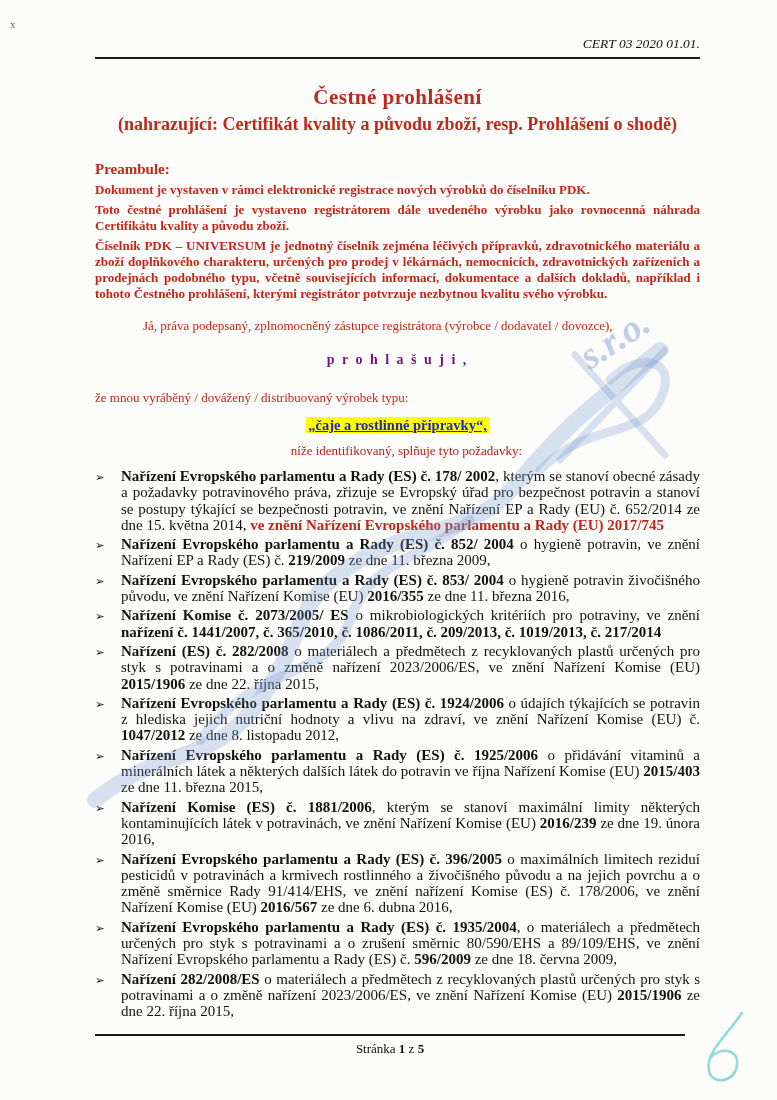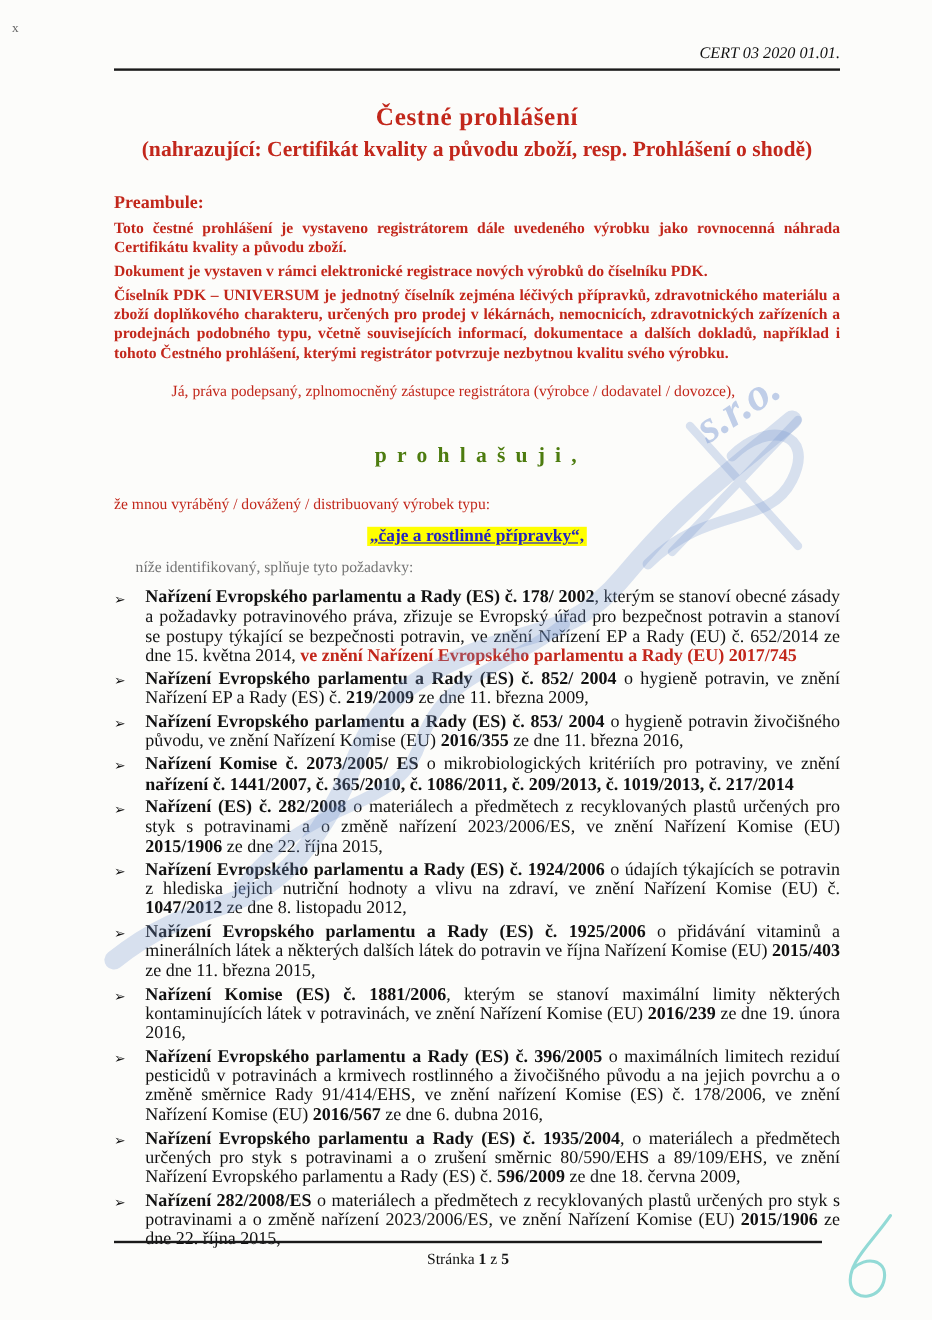--- a/index.html
+++ b/index.html
@@ -18,29 +18,29 @@
   .corner-x{position:absolute;left:10px;top:18px;font-size:11px;color:#666;z-index:2;}
   .doc-code{padding-top:36px;text-align:right;font-style:italic;font-size:13.5px;color:#111;}
   .header-rule{height:0;border-bottom:2px solid #1a1a1a;margin-top:5px;}
   .title{margin:26px 0 0;text-align:center;color:var(--red);font-size:21px;font-weight:bold;letter-spacing:.5px;}
   .subtitle{margin-top:4px;text-align:center;color:var(--red);font-weight:bold;font-size:18px;}
   .preamble-heading{margin-top:26px;color:var(--red);font-weight:bold;font-size:15px;}
   .red{color:var(--red);}
   .b{font-weight:bold;}
   p.pre{margin:4px 0 0;font-size:13px;line-height:16px;text-align:justify;}
   .intro{margin-top:16px;padding-left:48px;font-size:13px;}
-  .verb{margin-top:35px;text-align:center;font-weight:bold;font-size:18px;letter-spacing:2px;color:#4d7c0f;}
+  .verb{margin-top:18px;text-align:center;font-weight:bold;font-size:14px;letter-spacing:2px;color:#701a75;}
   .product-line{margin-top:22px;font-size:13px;}
   .product-type{margin-top:10px;text-align:center;}
   .product-type .hl{
     background:var(--highlight);color:var(--link_blue);
     font-weight:bold;font-size:14.5px;text-decoration:underline;
     padding:0 2px;
   }
-  .follows{margin-top:9px;padding-left:18px;font-size:13px;color:#737373;}
+  .follows{margin-top:9px;padding-left:18px;font-size:13px;color:#b91c1c;text-align:center;}
   .req-list{margin-top:9px;}
   .req-item{display:flex;margin-bottom:3px;}
   .marker{flex:0 0 26px;font-size:11.5px;padding-top:2px;color:#111;}
   .req-text{flex:1;font-size:15px;line-height:16.3px;text-align:justify;color:#111;}
   .seg-b{font-weight:bold;}
   .seg-r{color:var(--red);}
   .footer{position:absolute;left:95px;right:92px;top:1034px;z-index:2;}
   .footer-rule{border-bottom:2px solid #1a1a1a;}
   .footer-text{margin-top:5px;text-align:center;font-size:13px;color:#111;}
   .watermark{position:absolute;inset:0;z-index:3;pointer-events:none;}
@@ -67,22 +67,22 @@
 
   <div class="content">
 
     <div class="doc-code">CERT 03 2020 01.01.</div>
     <div class="header-rule"></div>
 
     <h1 class="title">Čestné prohlášení</h1>
     <div class="subtitle">(nahrazující: Certifikát kvality a původu zboží, resp. Prohlášení o shodě)</div>
 
     <div class="preamble-heading">Preambule:</div>
+    <p class="pre red b">Dokument je vystaven v rámci elektronické registrace nových výrobků do číselníku PDK.</p>
     <p class="pre red b">Toto čestné prohlášení je vystaveno registrátorem dále uvedeného výrobku jako rovnocenná náhrada Certifikátu kvality a původu zboží.</p>
-    <p class="pre red b">Dokument je vystaven v rámci elektronické registrace nových výrobků do číselníku PDK.</p>
     <p class="pre red b">Číselník PDK – UNIVERSUM je jednotný číselník zejména léčivých přípravků, zdravotnického materiálu a zboží doplňkového charakteru, určených pro prodej v lékárnách, nemocnicích, zdravotnických zařízeních a prodejnách podobného typu, včetně souvisejících informací, dokumentace a dalších dokladů, například i tohoto Čestného prohlášení, kterými registrátor potvrzuje nezbytnou kvalitu svého výrobku.</p>
 
     <div class="intro red">Já, práva podepsaný, zplnomocněný zástupce registrátora (výrobce / dodavatel / dovozce),</div>
     <div class="verb">p r o h l a š u j i ,</div>
     <div class="product-line red">že mnou vyráběný / dovážený / distribuovaný výrobek typu:</div>
     <div class="product-type">
       <span class="hl">„čaje a rostlinné přípravky“,</span>
     </div>
     <div class="follows">níže identifikovaný, splňuje tyto požadavky:</div>
 

